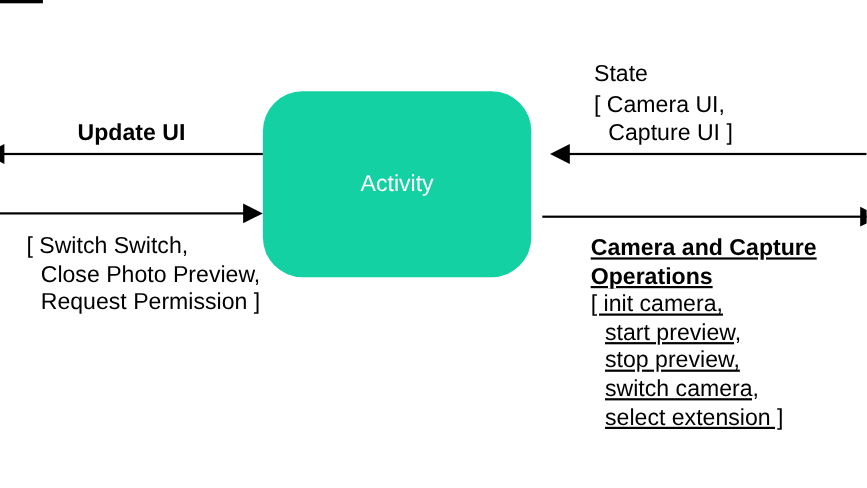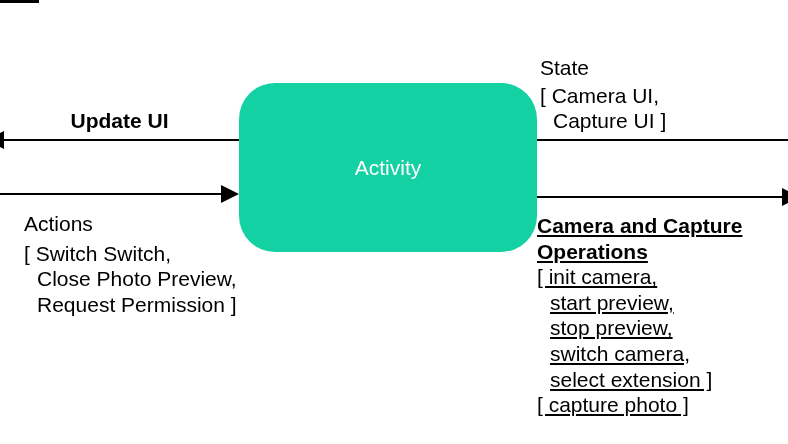--- a/index.html
+++ b/index.html
@@ -38,21 +38,21 @@
   .arrow-left  { border-right: 18px solid #000000; }
   .ah-actions    { left: 221px; top: 185px; }
   .ah-state      { left: 500px; top: 131px; }
   .ah-edge-left  { left: -14px; top: 131px; }
   .ah-edge-right { left: 782px; top: 188px; }
 
   
   .activity-box {
     position: absolute;
     left: 239px; top: 83px;
-    width: 298px; height: 169px;
+    width: 244px; height: 169px;
     background: #13d1a2;
     border-radius: 36px;
     display: flex; align-items: center; justify-content: center;
   }
   .activity-box .box-label { color: #ffffff; font-size: 21px; }
 
   
   .update-label {
     position: absolute;
     left: 0; top: 108px;
@@ -101,35 +101,33 @@
   <div class="arrow arrow-left ah-state"></div>
   <div class="arrow arrow-right ah-edge-right"></div>
 
   <div class="activity-box">
     <span class="box-label">Activity</span>
   </div>
 
   <div class="update-label">Update UI</div>
 
   <div class="block actions-block">
-    <div class="block-title">Actions</div>
     <div class="block-line">[ Switch Switch,</div>
     <div class="block-line indent">Close Photo Preview,</div>
     <div class="block-line indent">Request Permission ]</div>
   </div>
 
   <div class="block state-block">
     <div class="block-title">State</div>
     <div class="block-line">[ Camera UI,</div>
     <div class="block-line indent">Capture UI ]</div>
   </div>
 
   <div class="block ops-block">
     <div class="block-title ops-title">Camera and Capture Operations</div>
     <div class="block-line">[ init camera,</div>
     <div class="block-line indent">start preview,</div>
     <div class="block-line indent">stop preview,</div>
     <div class="block-line indent">switch camera,</div>
     <div class="block-line indent">select extension ]</div>
-    <div class="block-line">[ capture photo ]</div>
   </div>
 
 </div>
 
 </body></html>

